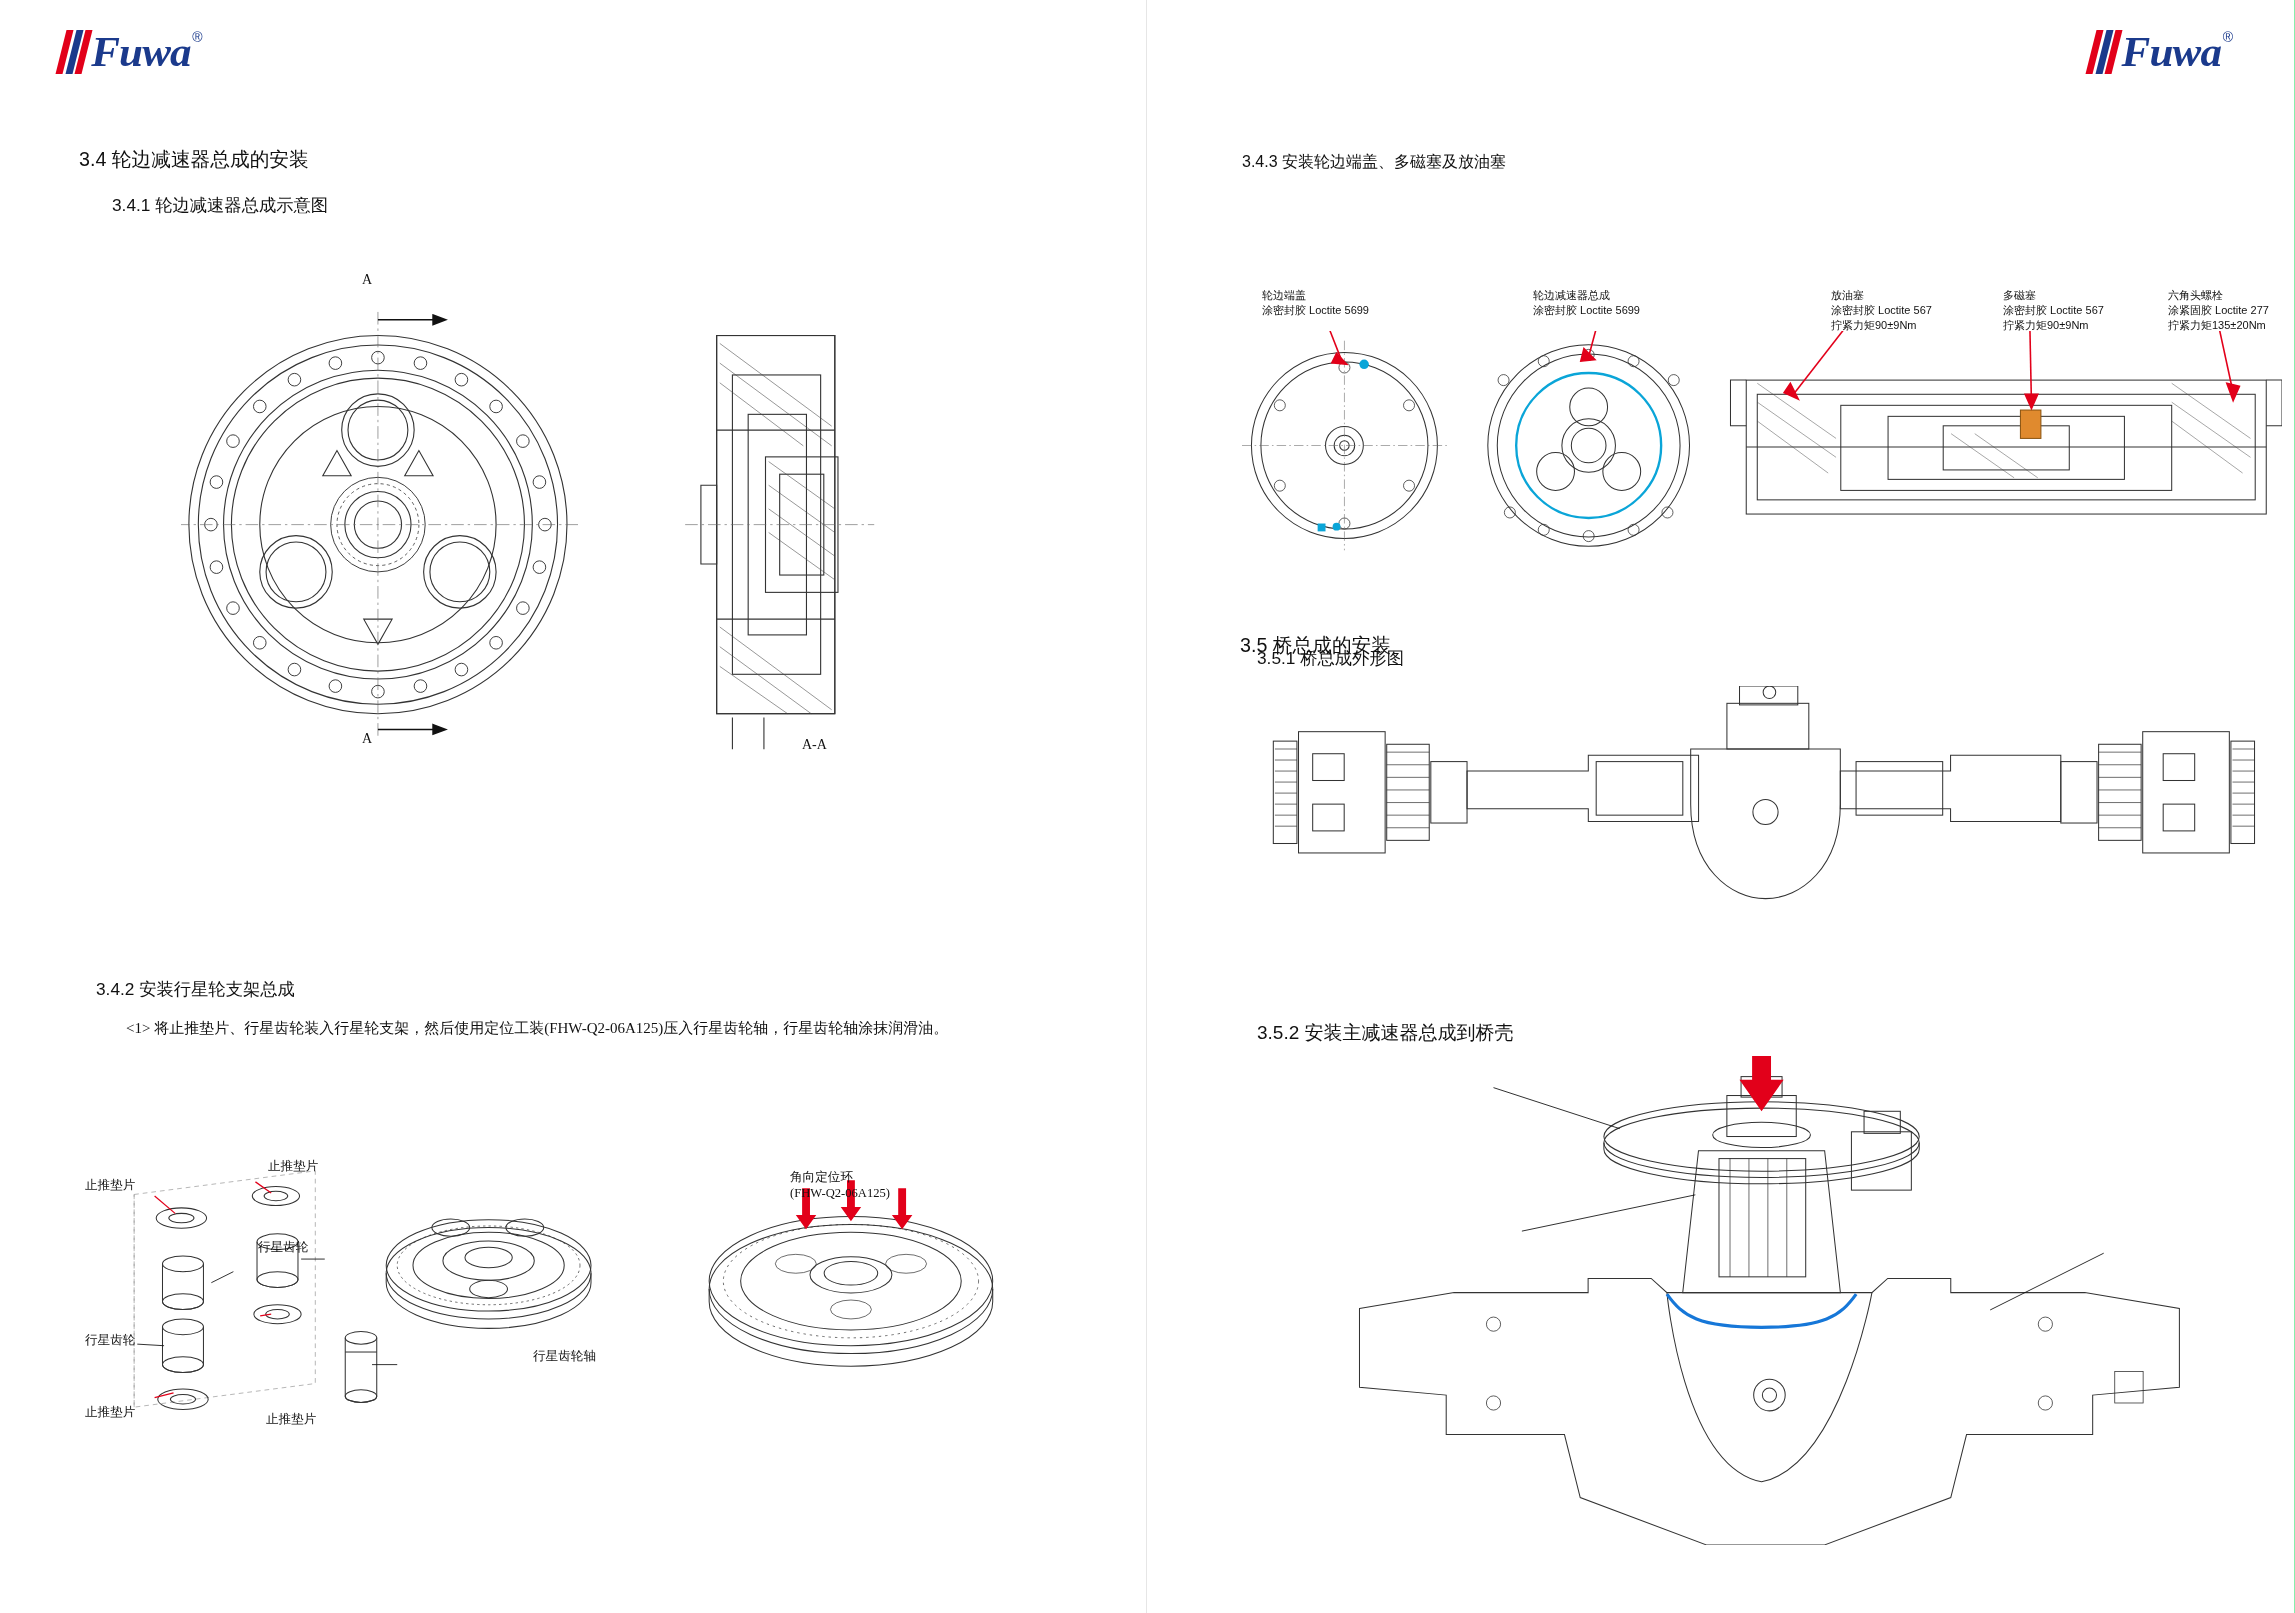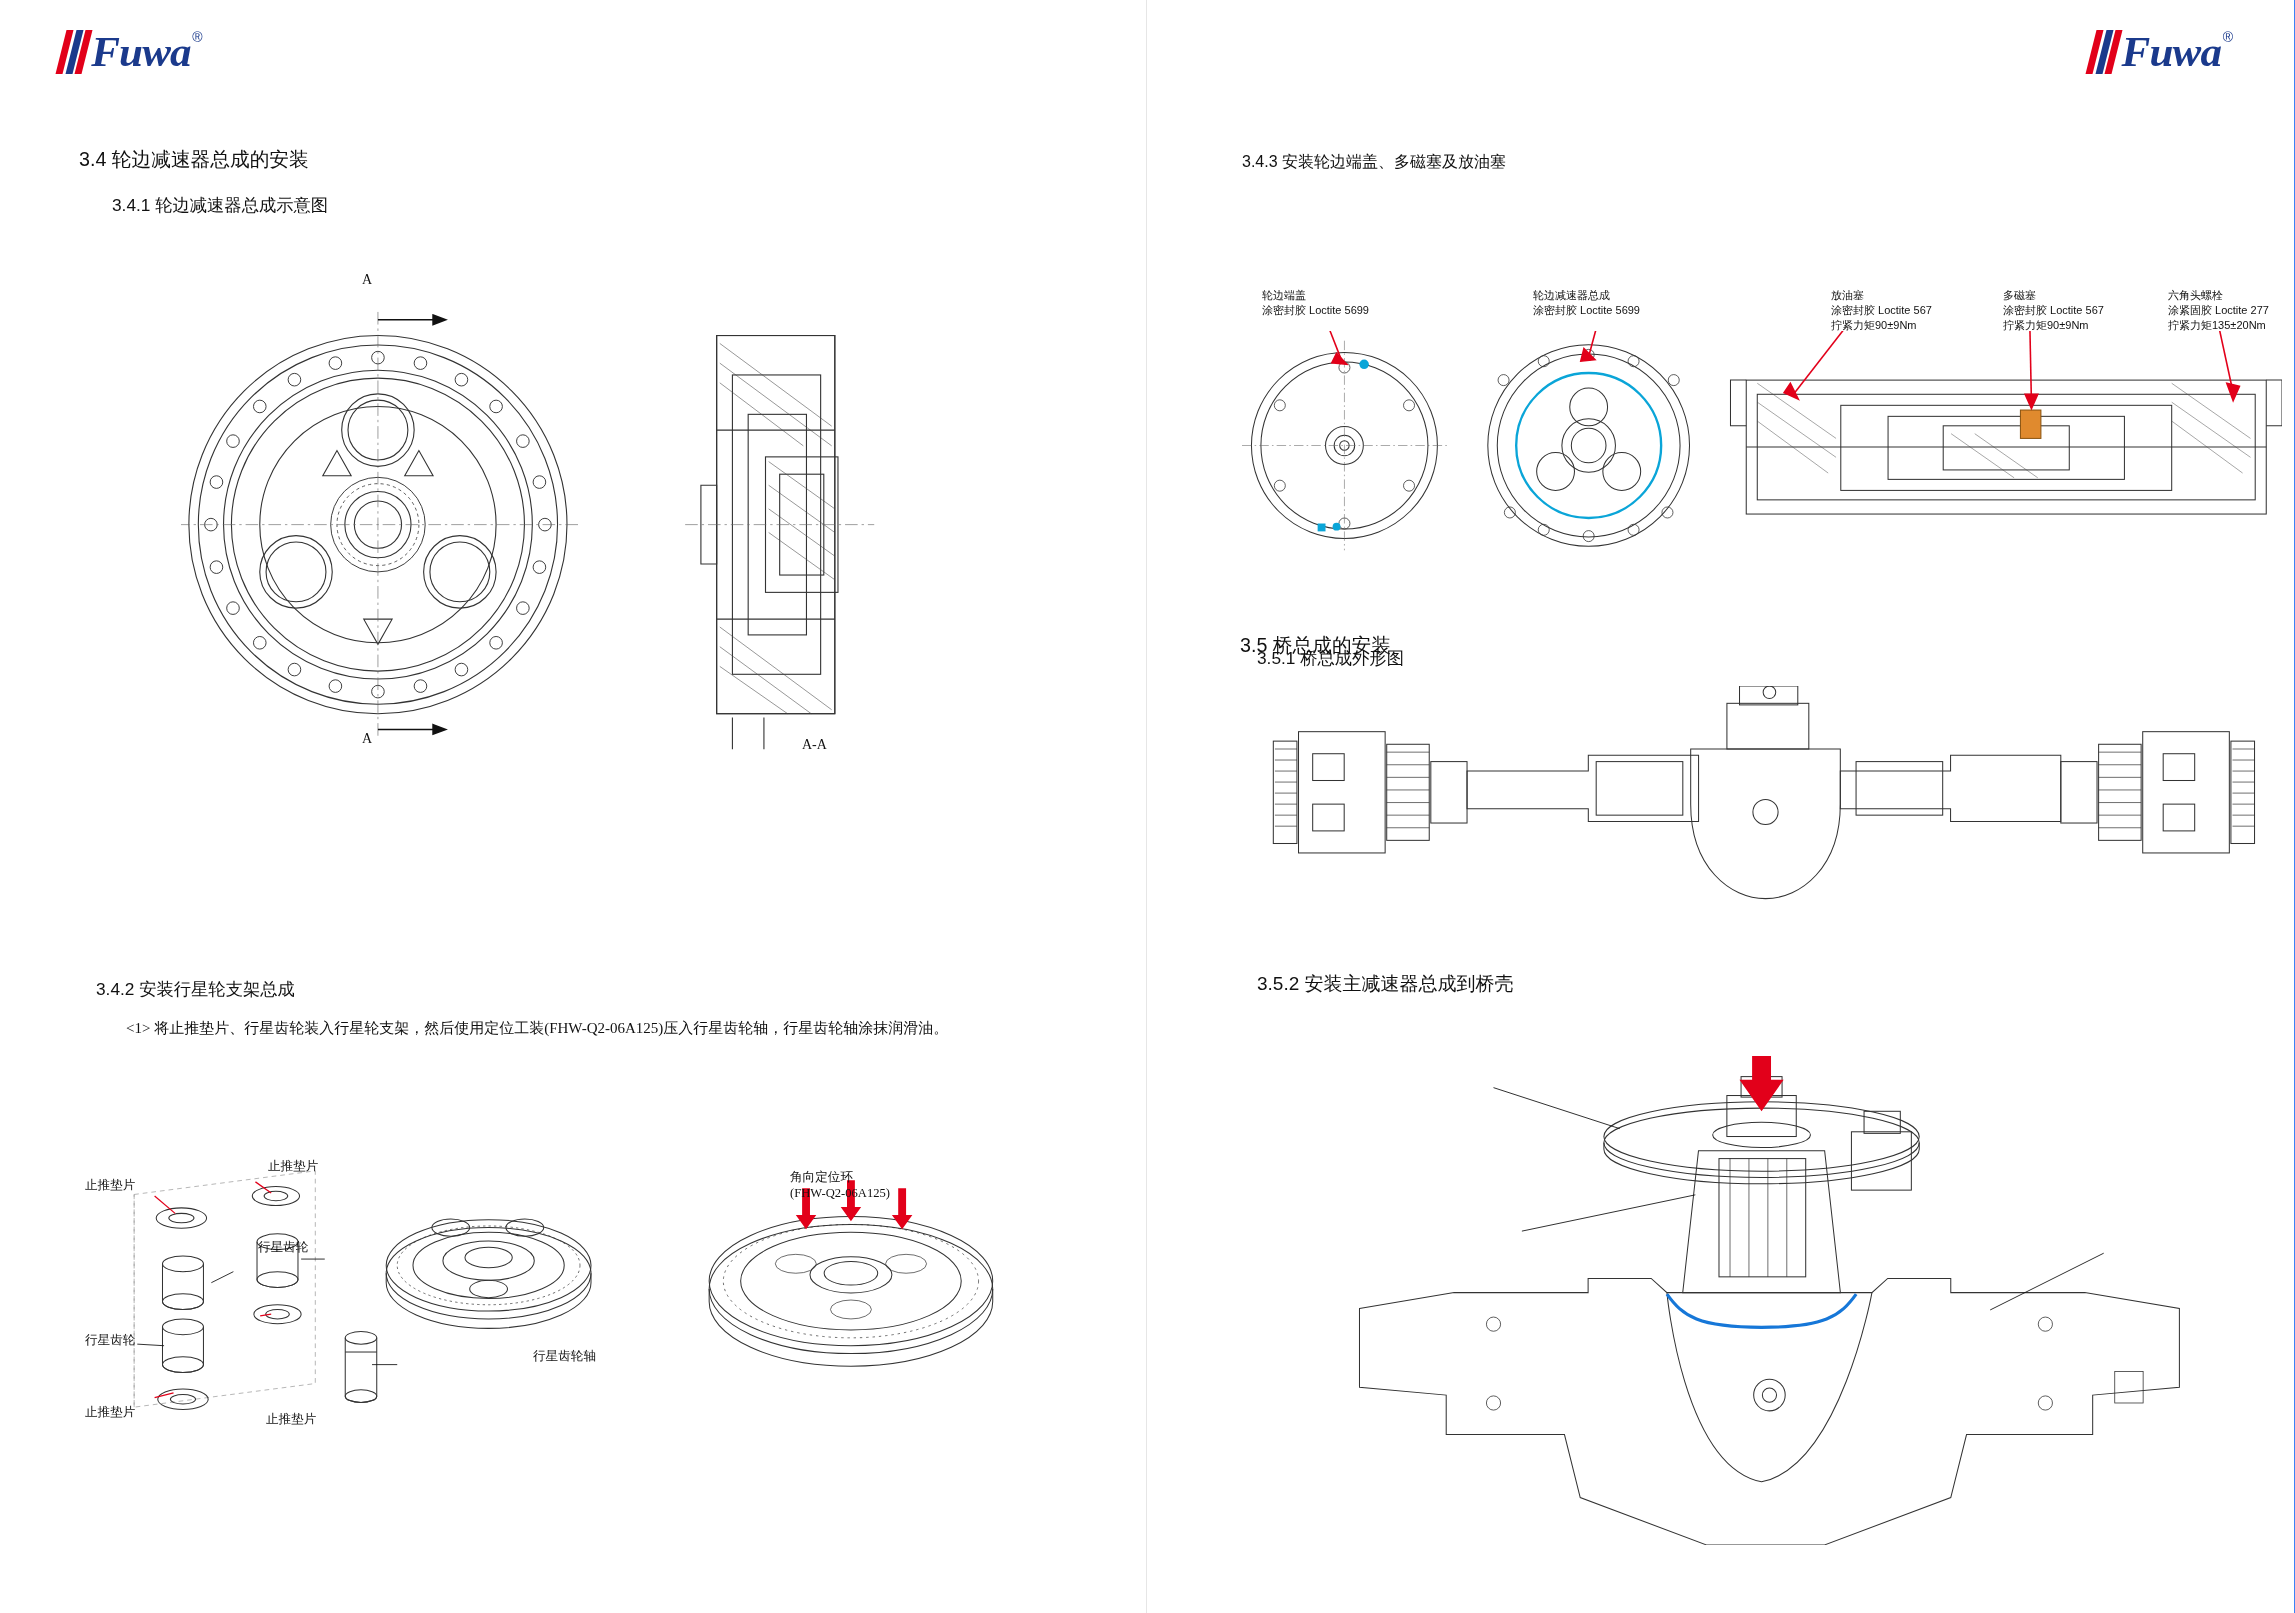--- a/index.html
+++ b/index.html
@@ -10,21 +10,21 @@
   body {
     width: 2295px;
     height: 1613px;
     font-family: "Liberation Sans", sans-serif;
     overflow: hidden;
   }
   .spread {
     position: relative;
     width: 2295px;
     height: 1613px;
-    background: #3b82f6;
+    background: #86efac;
     box-sizing: border-box;
   }
   .page {
     position: absolute;
     top: 0;
     width: 1147px;
     height: 1613px;
     background: #ffffff;
     box-sizing: border-box;
     overflow: hidden;
@@ -534,21 +534,21 @@
           <line x1="1238" y1="108" x2="1266" y2="108"></line>
             <line x1="1238" y1="122" x2="1266" y2="122"></line>
           <line x1="1238" y1="136" x2="1266" y2="136"></line>
             <line x1="1238" y1="150" x2="1266" y2="150"></line>
           <line x1="1238" y1="164" x2="1266" y2="164"></line>
             <line x1="1238" y1="178" x2="1266" y2="178"></line>
         </g>
       </g>
     </svg>
 
-    <div class="h3" style="left:110px; top:971px; font-size:19px;">3.5.2  安装主减速器总成到桥壳</div>
+    <div class="h3" style="left:110px; top:1020px; font-size:19px;">3.5.2  安装主减速器总成到桥壳</div>
 
     <svg class="dwg" style="left:110px; top:1056px;" width="1017" height="489" viewBox="0 0 1290 620">
       <g stroke="#333" fill="none" stroke-width="1.3">
 
         <ellipse cx="640" cy="110" rx="200" ry="44"></ellipse>
         <ellipse cx="640" cy="102" rx="200" ry="44"></ellipse>
         <path d="M440 110 L440 118 A200 44 0 0 0 840 118 L840 110"></path>
         <ellipse cx="640" cy="100" rx="62" ry="16"></ellipse>
 
         <rect x="596" y="50" width="88" height="52"></rect>

